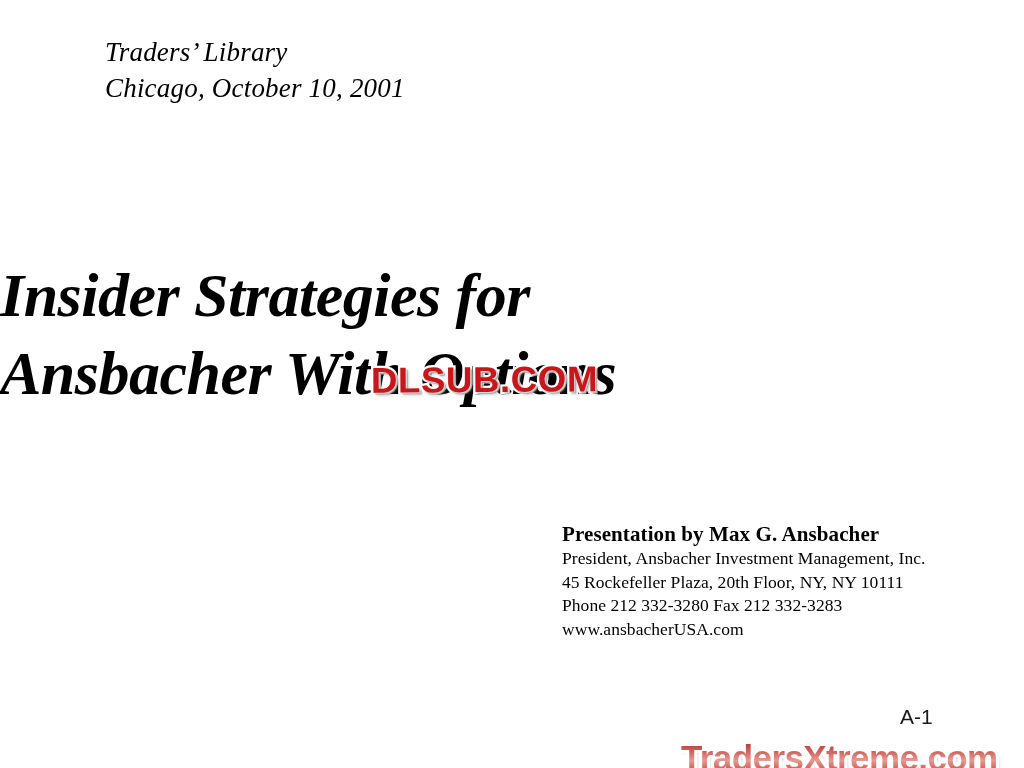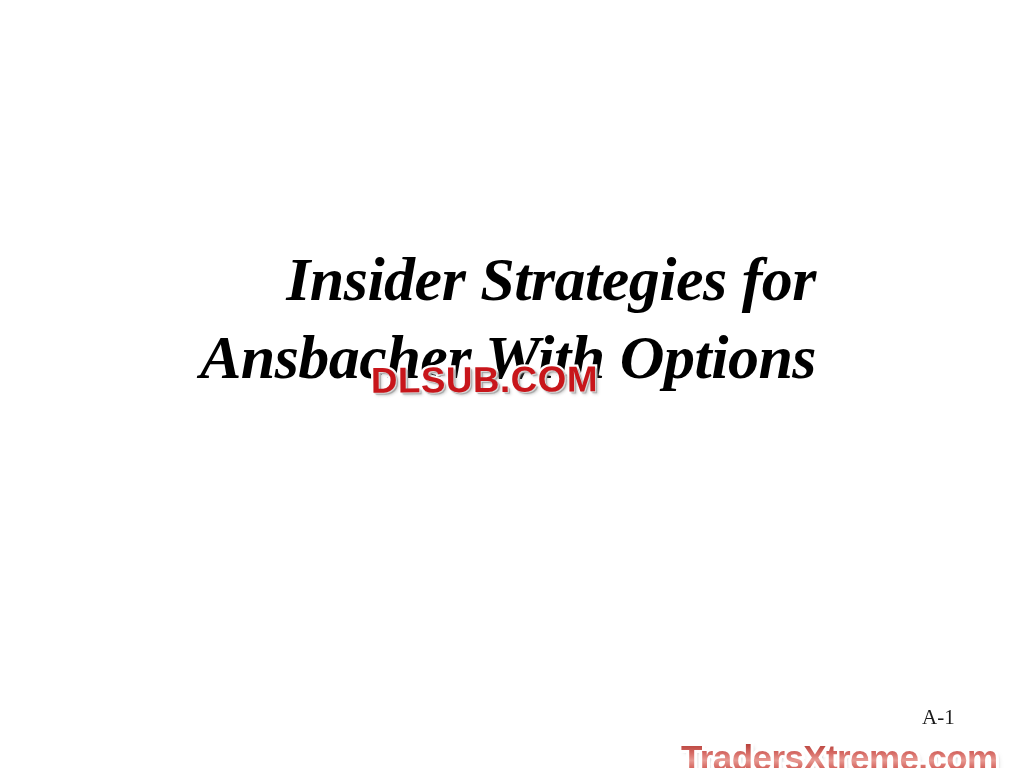--- a/index.html
+++ b/index.html
@@ -42,23 +42,23 @@
   }
   .hdr-line.bold {
     font-weight: bold;
     letter-spacing: 0.1px;
   }
 
   
   #main-title {
     position: absolute;
     left: 0;
-    top: 240px;
+    top: 256px;
     width: 816px;
-    text-align: right;
+    text-align: left;
   }
   .title-line {
     font-family: "Liberation Serif", "DejaVu Serif", serif;
     font-weight: bold;
     font-style: italic;
     font-size: 62px;
     line-height: 78px;
     letter-spacing: -0.5px;
     white-space: nowrap;
     color: #000;
@@ -114,26 +114,25 @@
     white-space: nowrap;
     letter-spacing: 0.05px;
     color: #000;
   }
 
   
   #slide-number {
     position: absolute;
     left: 900px;
     top: 705px;
-    font-family: Liberation Serif, serif;
+    font-family: Liberation Sans, sans-serif;
     font-size: 21px;
     line-height: 24px;
     color: #1a1a1a;
     z-index: 30;
-    margin-left: 22px;
   }
 
   
   #tc4s-logo {
     position: absolute;
     left: 828px;
     top: 1px;
     z-index: 20;
   }
   #tc4s-logo .logo-text {
@@ -210,32 +209,41 @@
     color: transparent;
     -webkit-text-fill-color: transparent;
   }
 </style>
 </head>
 <body>
 
 <div id="slide">
 
   <div id="header-block">
+    <div class="hdr-line">Traders’ Library</div>
+    <div class="hdr-line">Chicago,  October 10, 2001</div>
   </div>
 
 
   <div id="main-title">
     <div class="title-line">Insider Strategies for</div>
     <div class="title-line">Ansbacher With Options</div>
   </div>
 
   <div id="watermark">
     <span class="wm-text">DLSUB.COM</span>
   </div>
 
+  <div id="presenter-block">
+    <div id="presenter-name">Presentation by Max G. Ansbacher</div>
+    <div class="presenter-detail">President, Ansbacher Investment Management, Inc.</div>
+    <div class="presenter-detail">45 Rockefeller Plaza, 20th Floor, NY, NY 10111</div>
+    <div class="presenter-detail">Phone 212 332-3280 Fax 212 332-3283</div>
+    <div class="presenter-detail">www.ansbacherUSA.com</div>
+  </div>
 
   <div id="slide-number">A-1</div>
 
   <div id="tx-logo">
     <span class="tx-stack">
       <span class="tx-outline">TradersXtreme.com</span>
       <span class="tx-fill">TradersXtreme.com</span>
     </span>
   </div>
 

